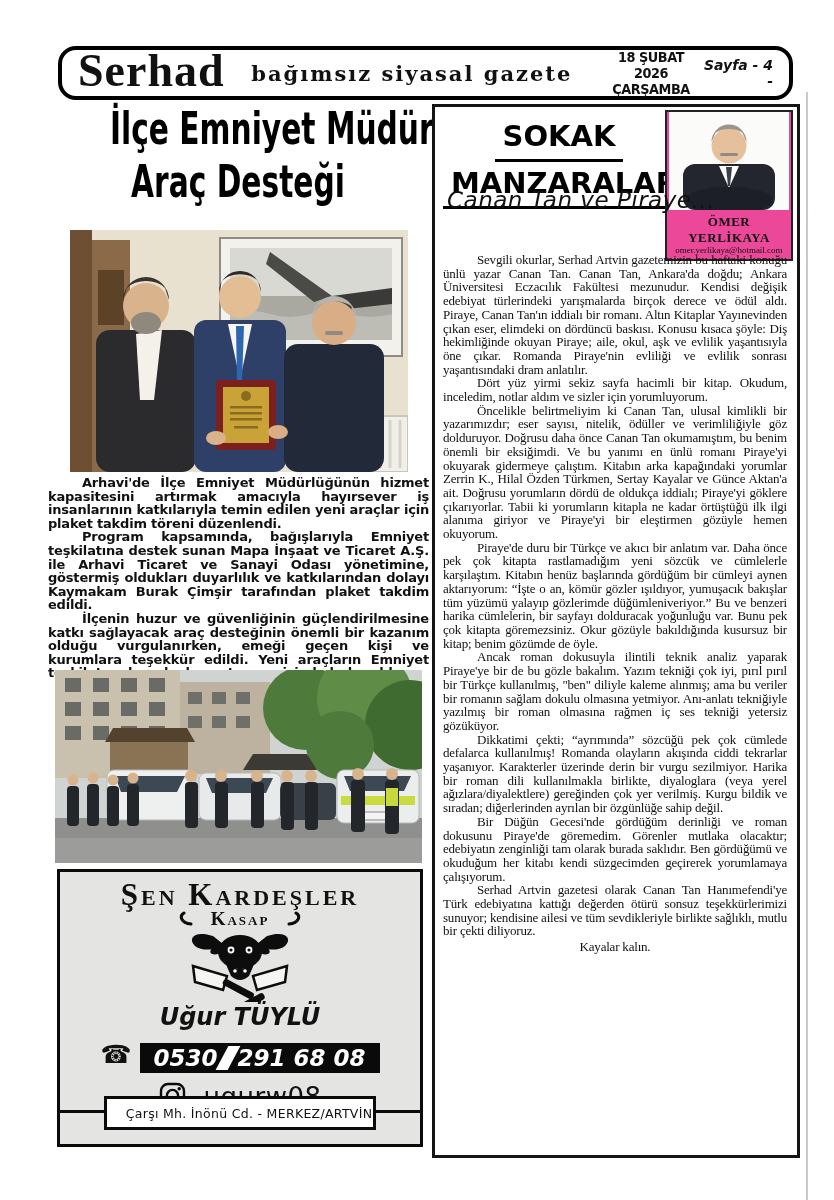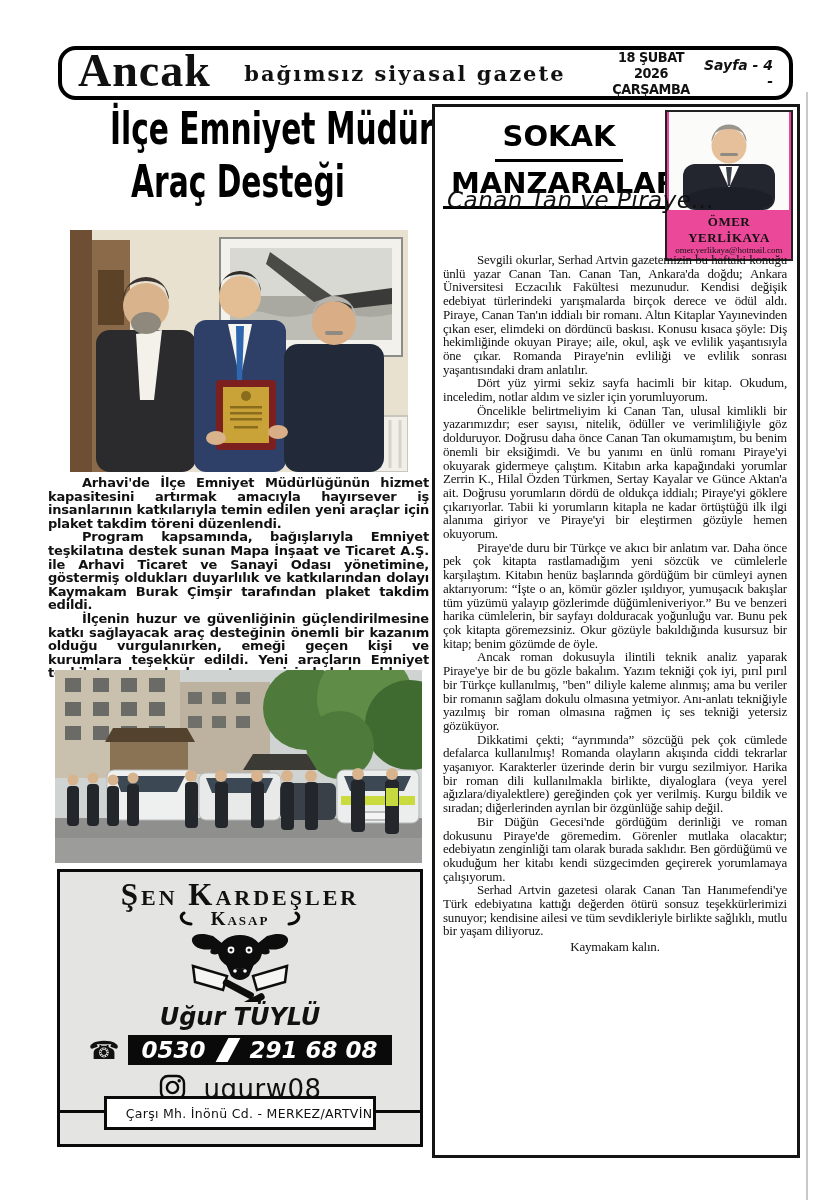--- a/index.html
+++ b/index.html
@@ -35,22 +35,22 @@
       border:3px solid #0a0a0a;text-align:center;}
   .ad-title{margin-top:7px;font-family:"Liberation Serif",serif;font-weight:bold;
             font-variant:small-caps;font-size:31px;letter-spacing:3px;line-height:1;}
   .ad-sub{display:flex;justify-content:center;align-items:center;gap:18px;margin-top:-1px;
           font-family:"Liberation Serif",serif;font-weight:bold;font-variant:small-caps;
           font-size:19px;letter-spacing:2px;line-height:1;}
   .bull{display:block;margin:0 auto;}
   .owner{font-style:italic;font-weight:bold;font-size:24px;line-height:1;margin-top:3px;}
   .phone-row{display:flex;justify-content:center;align-items:center;gap:8px;margin-top:6px;}
   .phone-glyph{font-size:25px;line-height:1;}
-  .phone-box{background:#0a0a0a;color:#fff;display:flex;align-items:center;gap:16px;
-             padding:2px 14px;font-style:italic;font-weight:bold;font-size:23px;}
+  .phone-box{background:#0a0a0a;color:#fff;display:flex;align-items:center;gap:4px;
+             padding:2px 14px;font-style:italic;font-weight:bold;font-size:23px;margin-top:8px;}
   .slash{width:12px;height:24px;background:#fff;transform:skewX(-28deg);}
   .insta-row{display:flex;justify-content:center;align-items:flex-start;gap:18px;margin-top:9px;}
   .insta-handle{font-size:26px;letter-spacing:0.5px;}
   .ad-line{position:absolute;left:-3px;right:-3px;top:238px;height:3px;background:#0a0a0a;}
   .addr-box{position:absolute;left:50%;transform:translateX(-50%);top:224px;width:258px;
             background:#fff;border:3px solid #0a0a0a;padding:6px 4px;
             display:flex;justify-content:center;align-items:center;gap:18px;
             font-size:12.5px;letter-spacing:0.3px;white-space:nowrap;}
 
   
@@ -72,21 +72,21 @@
   .col-body p{margin:0;text-indent:34px;font-family:Liberation Serif, serif;}
   .closing{text-align:center;text-indent:0 !important;margin-top:2px !important;}
 </style>
 </head>
 <body>
 
 <div class="page">
   <div class="scan-edge"></div>
 
   <div class="masthead">
-    <div class="m-title">Ancak</div>
+    <div class="m-title">Serhad</div>
     <div class="m-sub">bağımsız siyasal gazete</div>
     <div class="m-date">
       <div>18 ŞUBAT 2026</div>
       <div>ÇARŞAMBA</div>
     </div>
     <div class="m-page">Sayfa - 4 -</div>
   </div>
 
   <div class="headline">
     <div class="hl-inner">
@@ -301,17 +301,17 @@
     </div>
     <div class="col-sub">Canan Tan ve Piraye...</div>
     <div class="col-body">
       <p>Sevgili okurlar, Serhad Artvin gazetemizin bu haftaki konuğu ünlü yazar Canan Tan. Canan Tan, Ankara'da doğdu; Ankara Üniversitesi Eczacılık Fakültesi mezunudur. Kendisi değişik edebiyat türlerindeki yarışmalarda birçok derece ve ödül aldı. Piraye, Canan Tan'ın iddialı bir romanı. Altın Kitaplar Yayınevinden çıkan eser, elimdeki on dördüncü baskısı. Konusu kısaca şöyle: Diş hekimliğinde okuyan Piraye; aile, okul, aşk ve evlilik yaşantısıyla öne çıkar. Romanda Piraye'nin evliliği ve evlilik sonrası yaşantısındaki dram anlatılır.</p>
       <p>Dört yüz yirmi sekiz sayfa hacimli bir kitap. Okudum, inceledim, notlar aldım ve sizler için yorumluyorum.</p>
       <p>Öncelikle belirtmeliyim ki Canan Tan, ulusal kimlikli bir yazarımızdır; eser sayısı, nitelik, ödüller ve verimliliğiyle göz dolduruyor. Doğrusu daha önce Canan Tan okumamıştım, bu benim önemli bir eksiğimdi. Ve bu yanımı en ünlü romanı Piraye'yi okuyarak gidermeye çalıştım. Kitabın arka kapağındaki yorumlar Zerrin K., Hilal Özden Türkmen, Sertay Kayalar ve Günce Aktan'a ait. Doğrusu yorumların dördü de oldukça iddialı; Piraye'yi göklere çıkarıyorlar. Tabii ki yorumların kitapla ne kadar örtüştüğü ilk ilgi alanıma giriyor ve Piraye'yi bir eleştirmen gözüyle hemen okuyorum.</p>
       <p>Piraye'de duru bir Türkçe ve akıcı bir anlatım var. Daha önce pek çok kitapta rastlamadığım yeni sözcük ve cümlelerle karşılaştım. Kitabın henüz başlarında gördüğüm bir cümleyi aynen aktarıyorum: “İşte o an, kömür gözler ışıldıyor, yumuşacık bakışlar tüm yüzümü yalayıp gözlerimde düğümleniveriyor.” Bu ve benzeri harika cümlelerin, bir sayfayı dolduracak yoğunluğu var. Bunu pek çok kitapta göremezsiniz. Okur gözüyle bakıldığında kusursuz bir kitap; benim gözümde de öyle.</p>
       <p>Ancak roman dokusuyla ilintili teknik analiz yaparak Piraye'ye bir de bu gözle bakalım. Yazım tekniği çok iyi, pırıl pırıl bir Türkçe kullanılmış, "ben" diliyle kaleme alınmış; ama bu veriler bir romanın sağlam dokulu olmasına yetmiyor. Anı-anlatı tekniğiyle yazılmış bir roman olmasına rağmen iç ses tekniği yetersiz gözüküyor.</p>
       <p>Dikkatimi çekti; “ayrımında” sözcüğü pek çok cümlede defalarca kullanılmış! Romanda olayların akışında ciddi tekrarlar yaşanıyor. Karakterler üzerinde derin bir vurgu sezilmiyor. Harika bir roman dili kullanılmakla birlikte, diyaloglara (veya yerel ağızlara/diyalektlere) gereğinden çok yer verilmiş. Kurgu bildik ve sıradan; diğerlerinden ayrılan bir özgünlüğe sahip değil.</p>
       <p>Bir Düğün Gecesi'nde gördüğüm derinliği ve roman dokusunu Piraye'de göremedim. Görenler mutlaka olacaktır; edebiyatın zenginliği tam olarak burada saklıdır. Ben gördüğümü ve okuduğum her kitabı kendi süzgecimden geçirerek yorumlamaya çalışıyorum.</p>
-      <p>Serhad Artvin gazetesi olarak Canan Tan Hanımefendi'ye Türk edebiyatına kattığı değerden ötürü sonsuz teşekkürlerimizi sunuyor; kendisine ailesi ve tüm sevdikleriyle birlikte sağlıklı, mutlu bir yaşam diliyoruz.</p>
-      <p class="closing">Kaymakam kalın.</p>
+      <p>Serhad Artvin gazetesi olarak Canan Tan Hanımefendi'ye Türk edebiyatına kattığı değerden ötürü sonsuz teşekkürlerimizi sunuyor; kendisine ailesi ve tüm sevdikleriyle birlikte sağlıklı, mutlu bir çekti diliyoruz.</p>
+      <p class="closing">Kayalar kalın.</p>
     </div>
   </div>
 </div>
 
 </body></html>

